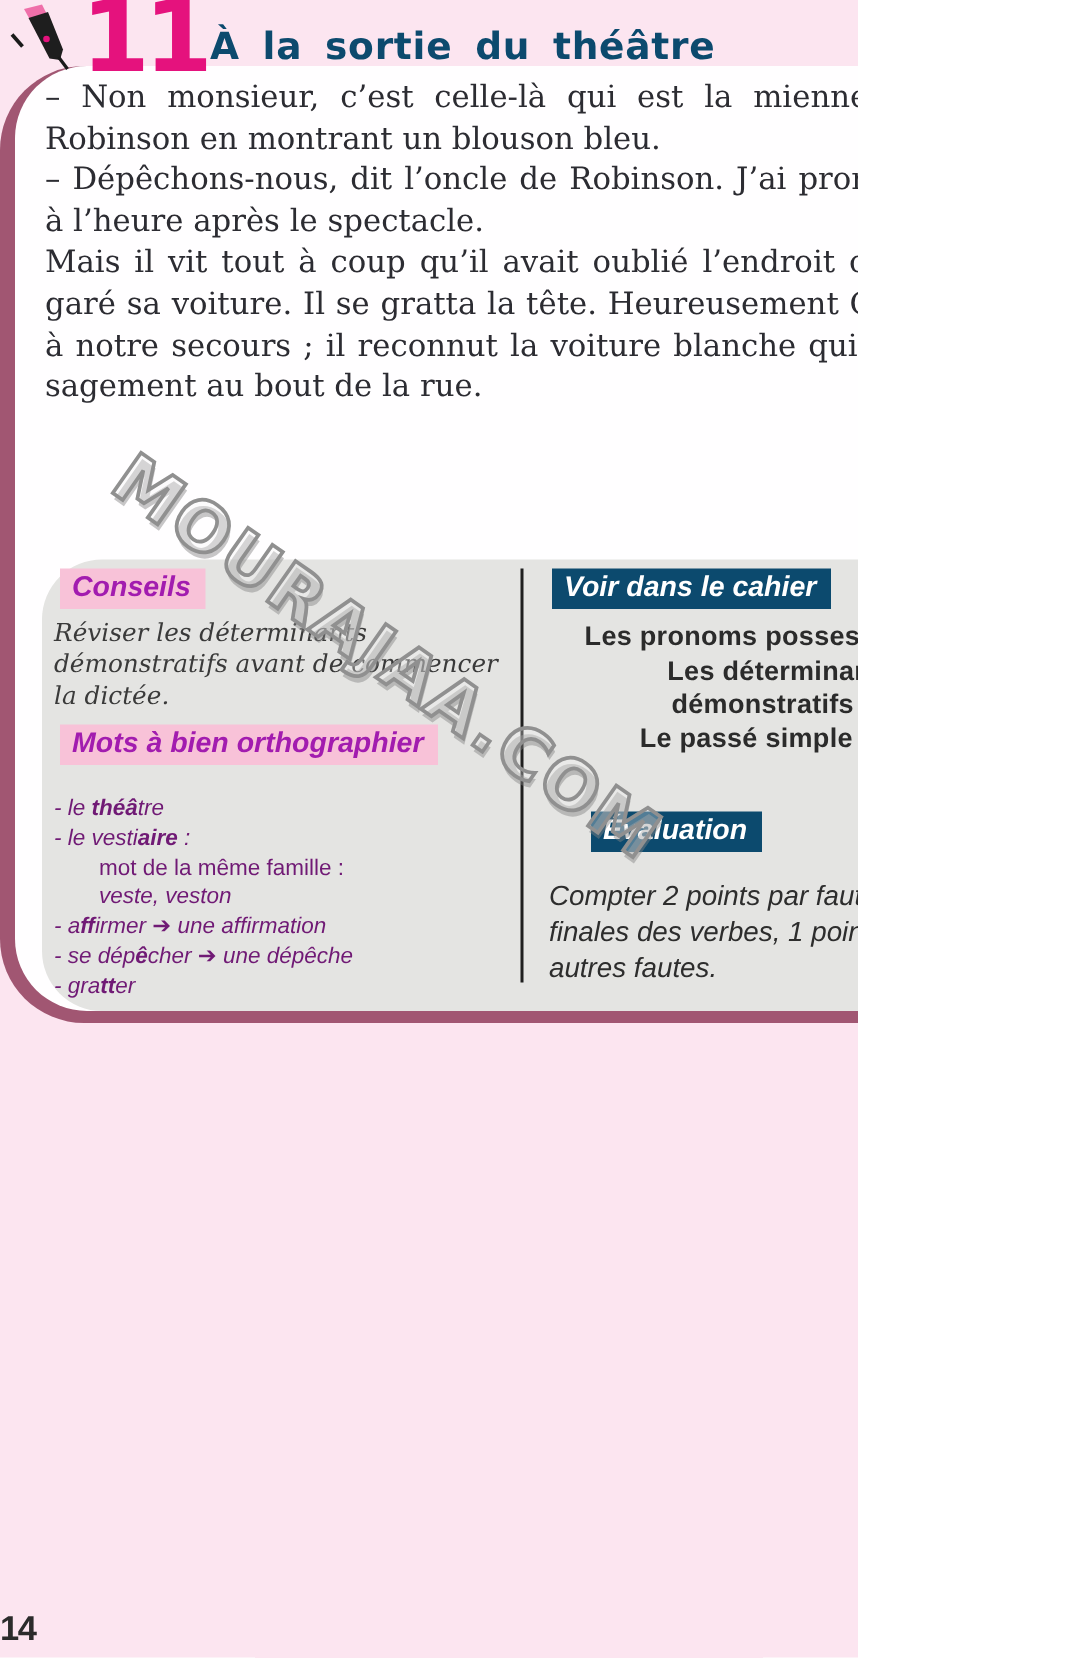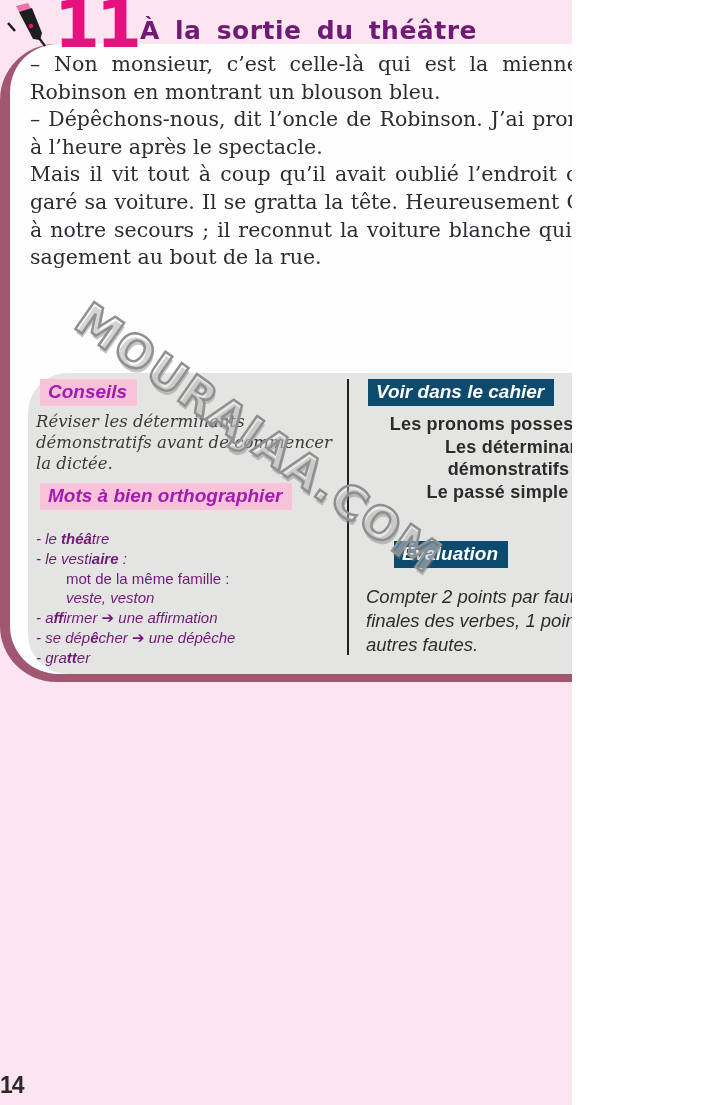--- a/index.html
+++ b/index.html
@@ -15,21 +15,21 @@
   .lesson-number{
     position:absolute;left:54px;top:-14px;
     font-family:"DejaVu Sans","Liberation Sans",sans-serif;
     font-weight:900;font-size:66px;letter-spacing:-4px;
     color:#e5127d;z-index:6;
   }
   .page-title{
     position:absolute;left:140px;top:16px;
     font-family:"DejaVu Sans","Liberation Sans",sans-serif;
     font-weight:800;font-size:25px;letter-spacing:.5px;word-spacing:6px;
-    color:#701a75;white-space:nowrap;z-index:6;
+    color:#0c4a6e;white-space:nowrap;z-index:6;
   }
   
   .content-frame{
     position:absolute;left:0;top:44px;width:710px;height:638px;
     background:#a15672;border-radius:56px;
   }
   .content-card{
     position:absolute;left:10px;top:44px;width:680px;height:630px;
     background:#fffeff;border-radius:48px;
   }

